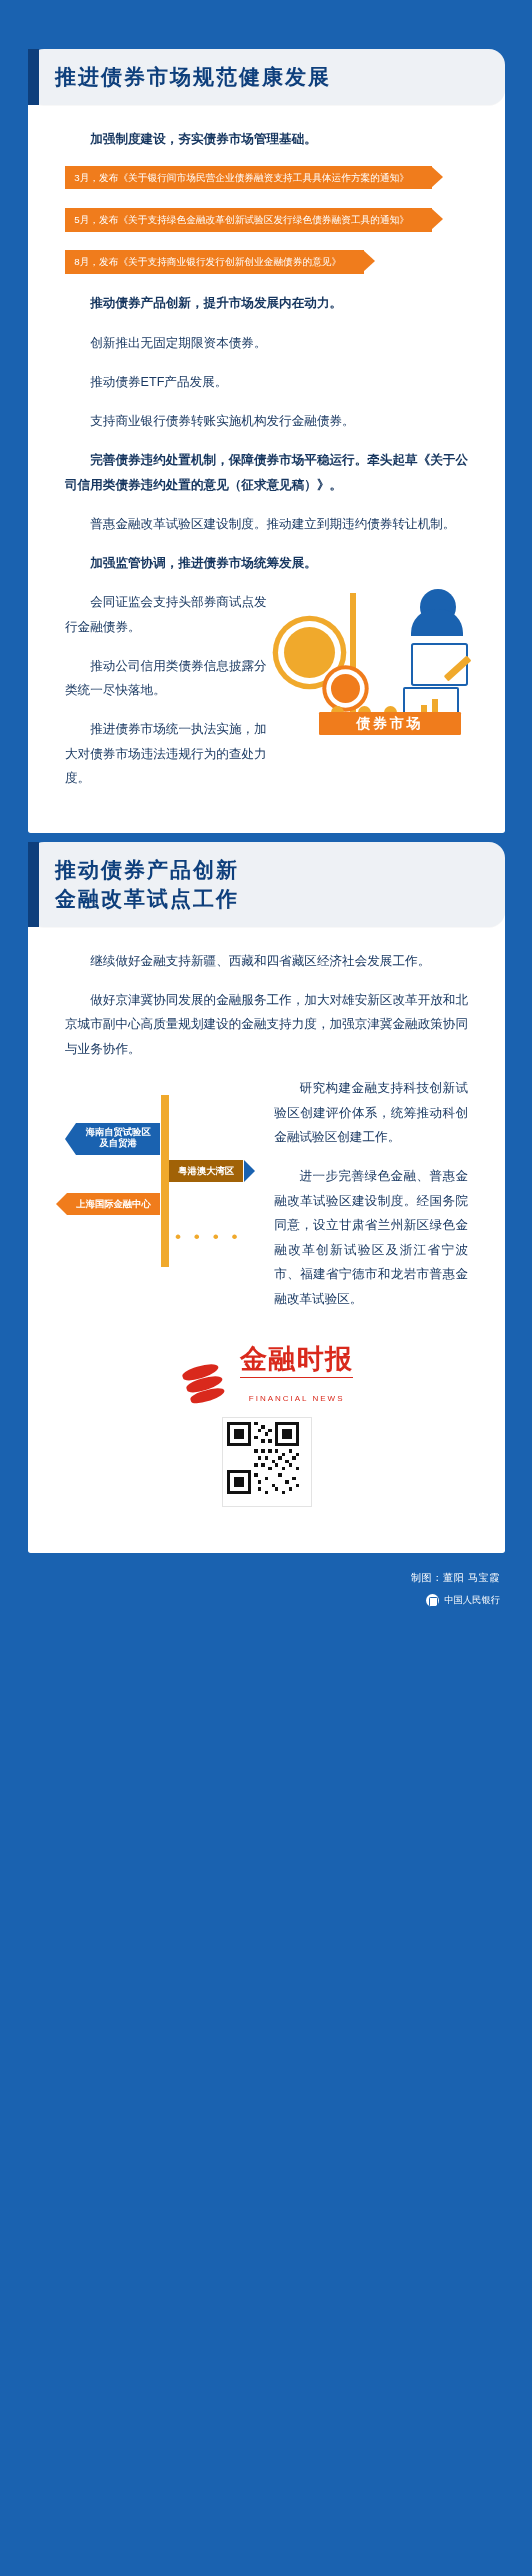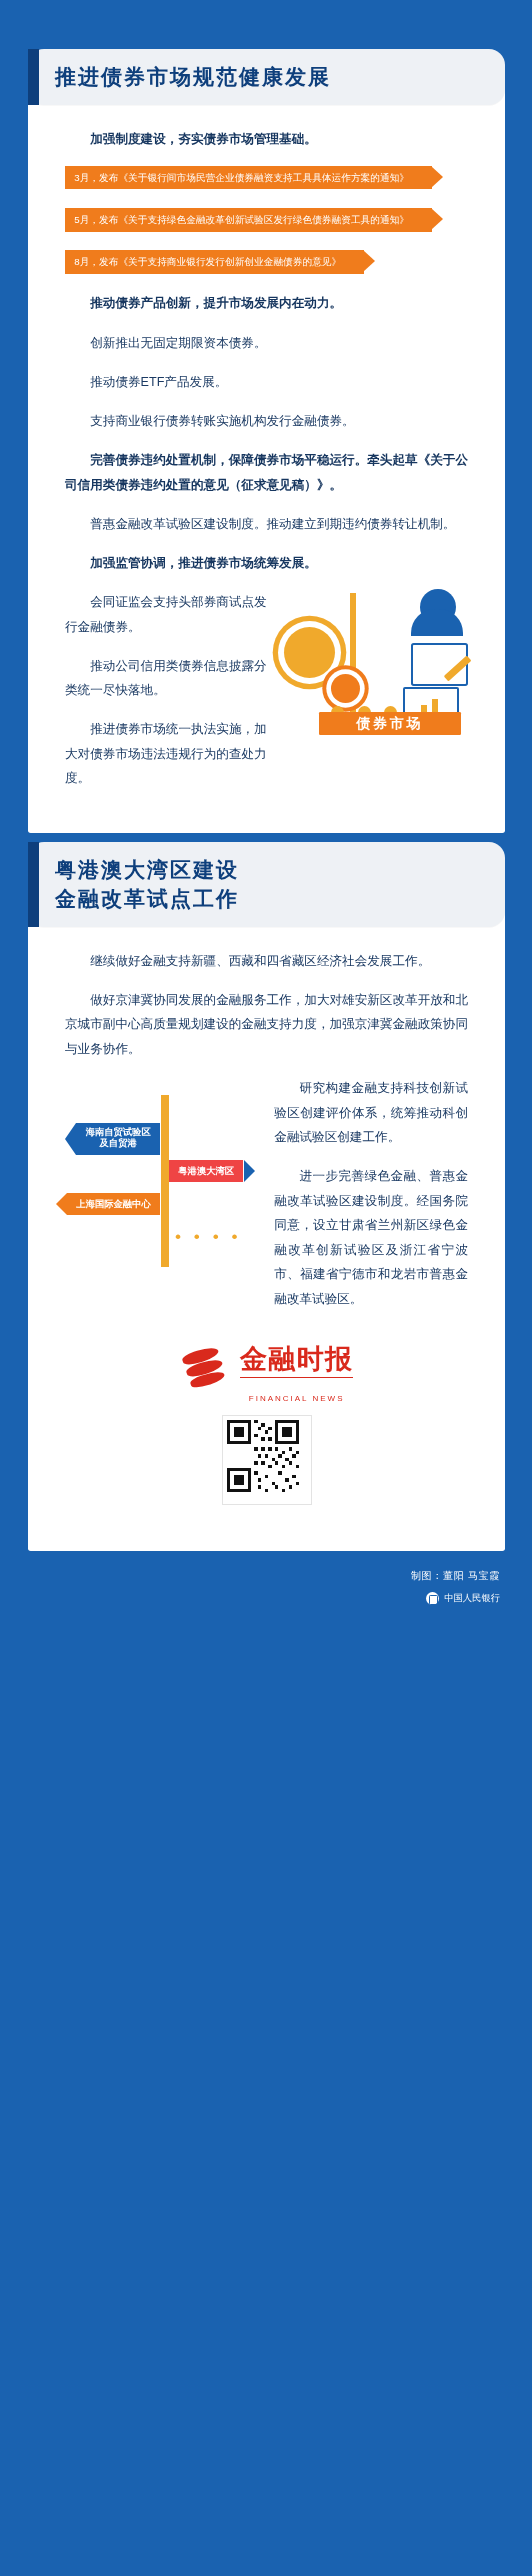--- a/index.html
+++ b/index.html
@@ -154,21 +154,21 @@
     position:absolute;height:22.6px;line-height:22.6px;color:#fff;font-size:9.3px;font-weight:bold;
     padding:0 9.3px;white-space:nowrap;
   }
   .illus2 .sign.left{
     right:101px;background:#1a62b0;text-align:center;
   }
   .illus2 .sign.left::before{
     content:"";position:absolute;left:-11.3px;top:0;border-top:11.3px solid transparent;border-bottom:11.3px solid transparent;border-right:11.3px solid #1a62b0;
   }
   .illus2 .sign.right{
-    left:108px;background:#ef4444;
+    left:108px;background:#a16207;
   }
   .illus2 .sign.right::after{
     content:"";position:absolute;right:-11.3px;top:0;border-top:11.3px solid transparent;border-bottom:11.3px solid transparent;border-left:11.3px solid #1a62b0;
   }
   .illus2 .sign.s1{top:40px;height:32px;line-height:1.25;padding-top:4px;box-sizing:border-box;}
   .illus2 .sign.s1::before{border-top-width:16px;border-bottom-width:16px;}
   .illus2 .sign.s2{top:77px;}
   .illus2 .sign.s3{top:110px;background:#f07c1c;}
   .illus2 .sign.s3::before{border-right-color:#f07c1c;}
   .illus2 .dots{
@@ -176,21 +176,21 @@
   }
 
   .clear{clear:both;}
 
   
   .logo-block{
     text-align:center;
     padding:20px 0 6.7px 0;
   }
   .logo-row{
-    display:inline-flex;align-items:flex-start;justify-content:center;gap:9.3px;
+    display:inline-flex;align-items:flex-end;justify-content:center;gap:9.3px;
   }
   .logo-mark{
     width:51px;height:41px;position:relative;
   }
   .logo-mark .f1,.logo-mark .f2,.logo-mark .f3{
     position:absolute;background:#d9291c;border-radius:40% 60% 50% 50%;
   }
   .logo-mark .f1{left:2.7px;top:4px;width:37px;height:12px;transform:rotate(-18deg);}
   .logo-mark .f2{left:6.7px;top:16px;width:37px;height:12px;transform:rotate(-18deg);}
   .logo-mark .f3{left:10.7px;top:28px;width:35px;height:10.7px;transform:rotate(-18deg);}
@@ -282,21 +282,21 @@
       <p class="para">推进债券市场统一执法实施，加大对债券市场违法违规行为的查处力度。</p>
 
       <div class="clear"></div>
     </div>
   </div>
 
   <div class="card second">
 
     <div class="section-head">
       <div class="accent"></div>
-      <div class="txt" style="white-space:pre-line">粤港澳大湾区建设
+      <div class="txt" style="white-space:pre-line">推动债券产品创新
 金融改革试点工作</div>
     </div>
 
     <div class="body">
 
       <p class="para">继续做好金融支持新疆、西藏和四省藏区经济社会发展工作。</p>
       <p class="para">做好京津冀协同发展的金融服务工作，加大对雄安新区改革开放和北京城市副中心高质量规划建设的金融支持力度，加强京津冀金融政策协同与业务协作。</p>
 
       <div class="illus2">
         <div class="post"></div>

